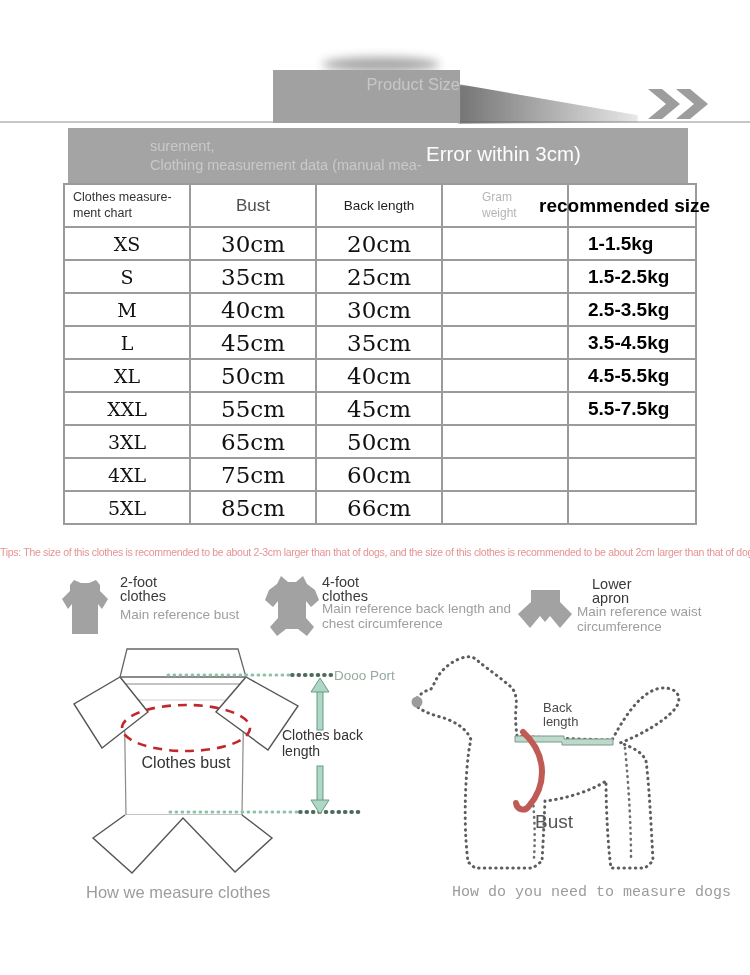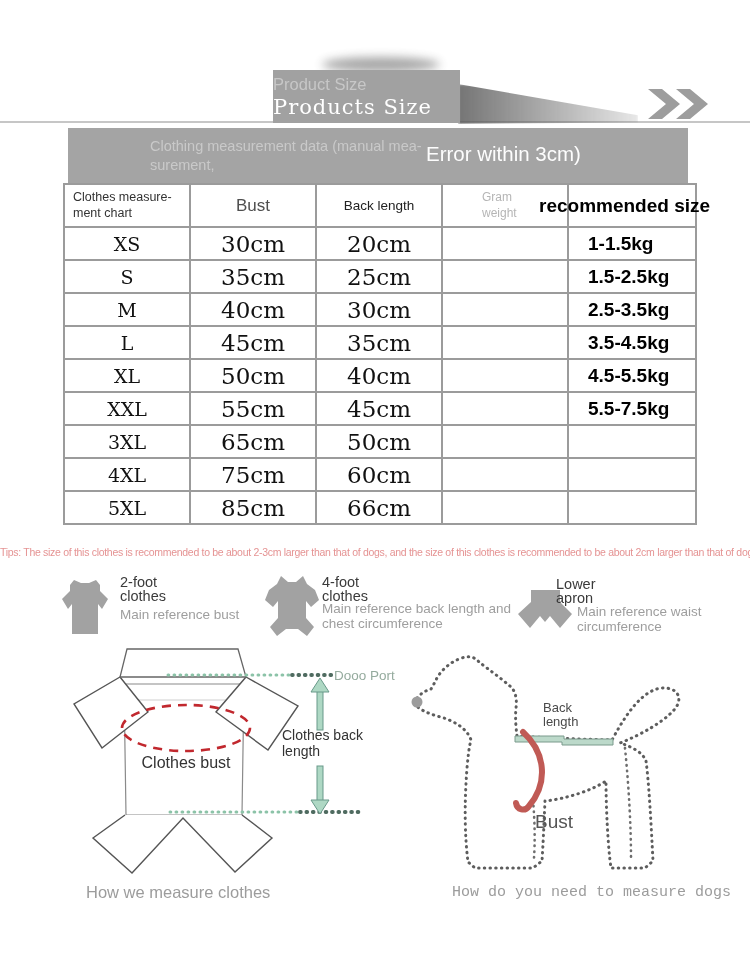--- a/index.html
+++ b/index.html
@@ -6,21 +6,21 @@
   body{
     width:750px;height:975px;position:relative;background:#fff;
     font-family:"Liberation Sans",sans-serif;overflow:hidden;
   }
   .abs{position:absolute;}
 
   
   #smudge{left:322px;top:57px;width:118px;height:15px;background:#3f3f3f;
     opacity:.45;filter:blur(5px);border-radius:50%;}
   #header-box{left:273px;top:70px;width:187px;height:53px;background:#a1a1a1;
-    text-align:left;z-index:2;}
+    text-align:right;z-index:2;}
   .hdr-sub{padding-top:5px;font-size:16.5px;color:#c7c7c7;}
   .hdr-main{font-family:"DejaVu Serif",serif;font-size:21px;color:#fff;
     letter-spacing:1px;margin-top:1px;}
   #header-shadow{left:458px;top:84px;width:180px;height:40px;z-index:1;
     background:linear-gradient(to right,rgba(70,70,70,.75),rgba(135,135,135,.2));
     clip-path:polygon(0 0,100% 78%,100% 96%,0 100%);filter:blur(1.5px);}
   #chevrons{left:646px;top:88px;}
   #divider{left:0;top:121px;width:750px;height:2px;background:#c6c6c6;}
 
   
@@ -66,33 +66,32 @@
   .t-bust-c{fill:#333;font-size:16px;}
   .t-dog-s{fill:#4a4a4a;font-size:13px;}
   .t-dog-b{fill:#555;font-size:19px;}
 </style>
 </head>
 <body>
 
 <div class="abs" id="smudge"></div>
 <div class="abs" id="header-box">
   <div class="hdr-sub">Product Size</div>
-  <div class="hdr-main">Products Size</div>
 </div>
 <div class="abs" id="header-shadow"></div>
 <svg class="abs" id="chevrons" width="66" height="32" viewBox="0 0 66 32">
   <polygon points="2,1 16,1 34,16 16,31 2,31 20,16" fill="#9d9d9d"></polygon>
   <polygon points="30,1 44,1 62,16 44,31 30,31 48,16" fill="#9d9d9d"></polygon>
 </svg>
 <div class="abs" id="divider"></div>
 
 <div class="abs" id="banner">
   <div id="banner-left">
+    <div>surement,</div>
     <div>Clothing measurement data (manual mea-</div>
-    <div>surement,</div>
   </div>
   <div id="banner-error">Error within 3cm)</div>
 </div>
 
 <div class="abs" id="size-table">
   <table>
     <colgroup>
       <col style="width:126px">
         <col style="width:126px">
         <col style="width:126px">
@@ -206,21 +205,21 @@
   <div>clothes</div>
 </div>
 <div class="abs lg-desc" style="left:322px;top:601px">
   <div>Main reference back length and</div>
   <div>chest circumference</div>
 </div>
 
 <svg class="abs" style="left:515px;top:588px" width="60" height="46" viewBox="0 0 60 46">
   <path class="garment-icon" stroke-linejoin="round" d="M16,2 L45,2 L45,14 L57,26 L45,40 L35,28 L30,34 L25,28 L15,40 L3,26 L16,14 Z"></path>
 </svg>
-<div class="abs lg-title" style="left:556px;top:577px">
+<div class="abs lg-title" style="left:592px;top:577px">
   <div>Lower</div>
   <div>apron</div>
 </div>
 <div class="abs lg-desc" style="left:577px;top:604px">
   <div>Main reference waist</div>
   <div>circumference</div>
 </div>
 
 <svg class="abs" style="left:60px;top:644px" width="345" height="238" viewBox="0 0 345 238">
 

